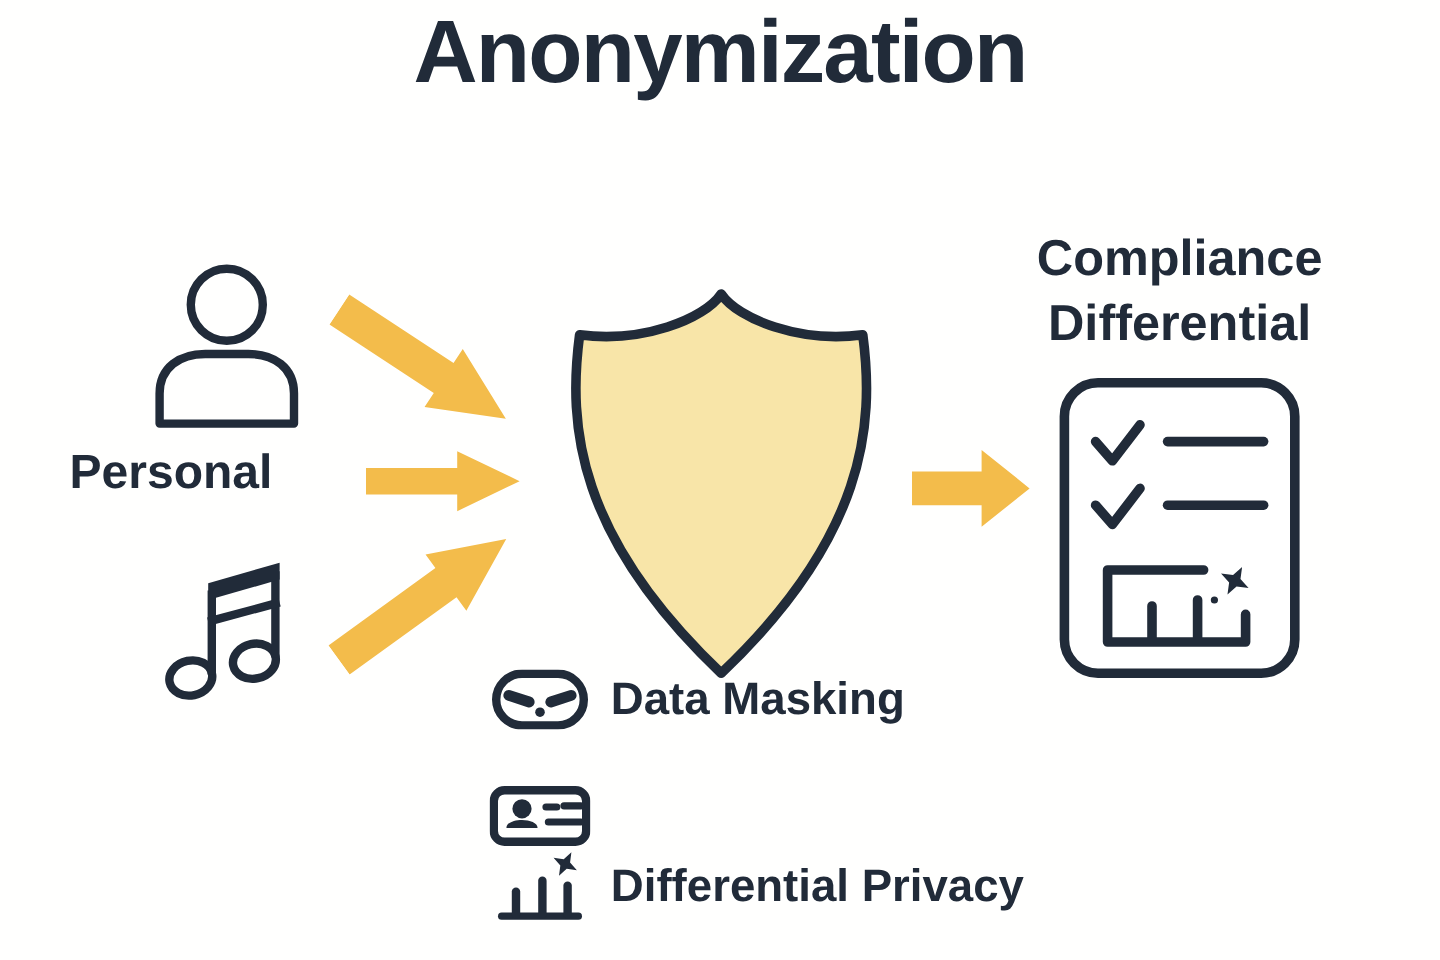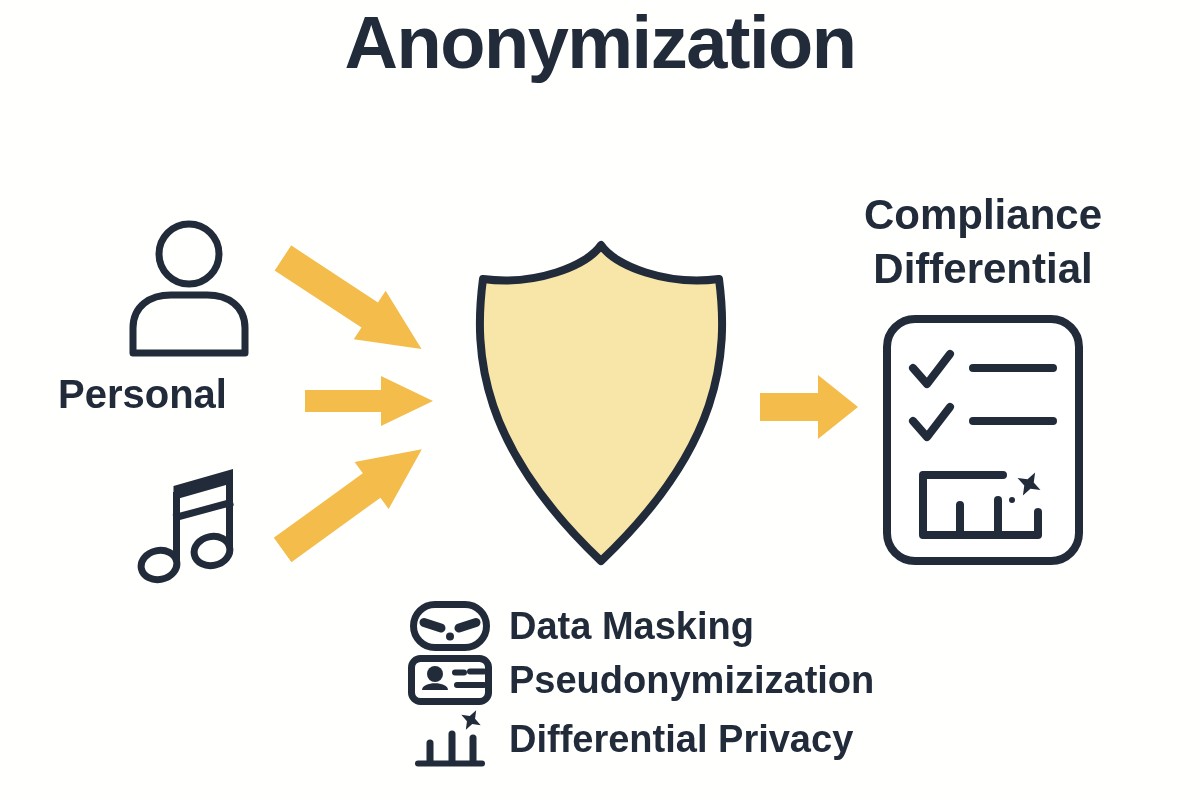--- a/index.html
+++ b/index.html
@@ -57,21 +57,21 @@
   .doc-icon{left:882px; top:314px;}
 
   .technique-row{
     left:408px;
     display:flex; align-items:center; gap:17px;
   }
   .technique-row .icon-box{flex:0 0 auto; display:flex; justify-content:center;}
   .technique-label{
     font-size:38px; font-weight:600; color:var(--ink); white-space:nowrap;
   }
-  .row-masking{top:601px;}
+  .row-masking{top:558px;}
   .row-pseudo{top:655px;}
   .row-diffpriv{top:708px;}
   .row-masking .icon-box{width:84px;}
   .row-pseudo .icon-box{width:84px;}
   .row-diffpriv .icon-box{width:84px;}
 </style>
 </head>
 <body>
 
 <div class="canvas">
@@ -142,21 +142,20 @@
     <div class="icon-box">
       <svg width="84" height="50" viewBox="0 0 84 50" fill="none">
         <rect x="3.5" y="3.5" width="77" height="43" rx="9" stroke="var(--ink)" stroke-width="7"></rect>
         <circle cx="27" cy="19" r="8" fill="var(--ink)"></circle>
         <path d="M14,35 C14,26 40,26 40,35 Z" fill="var(--ink)"></path>
         <path d="M47,17.5 L56,17.5" stroke="var(--ink)" stroke-width="6" stroke-linecap="round"></path>
         <path d="M62,16.5 L76,16.5" stroke="var(--ink)" stroke-width="6" stroke-linecap="round"></path>
         <path d="M49,30 L76,30" stroke="var(--ink)" stroke-width="6" stroke-linecap="round"></path>
       </svg>
     </div>
-    <span class="technique-label">Pseudonymizization</span>
   </div>
 
   <div class="abs technique-row row-diffpriv">
     <div class="icon-box">
       <svg width="74" height="62" viewBox="0 0 74 62" fill="none">
         <path d="M5,55.5 L69,55.5" stroke="var(--ink)" stroke-width="6" stroke-linecap="round"></path>
         <path d="M17,35 L17,54" stroke="var(--ink)" stroke-width="7" stroke-linecap="round"></path>
         <path d="M39,26 L39,54" stroke="var(--ink)" stroke-width="7" stroke-linecap="round"></path>
         <path d="M60,30 L60,54" stroke="var(--ink)" stroke-width="7" stroke-linecap="round"></path>
         <path d="M0,-11 L3,-3 L11,0 L3,3 L0,11 L-3,3 L-11,0 L-3,-3 Z" transform="translate(58,12) rotate(28)" fill="var(--ink)"></path>

